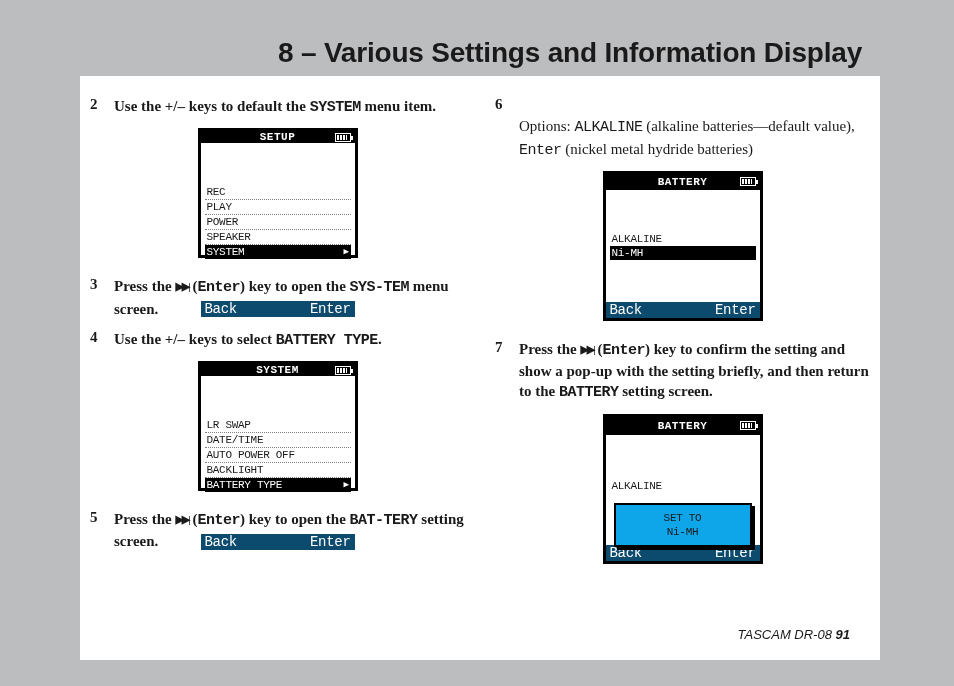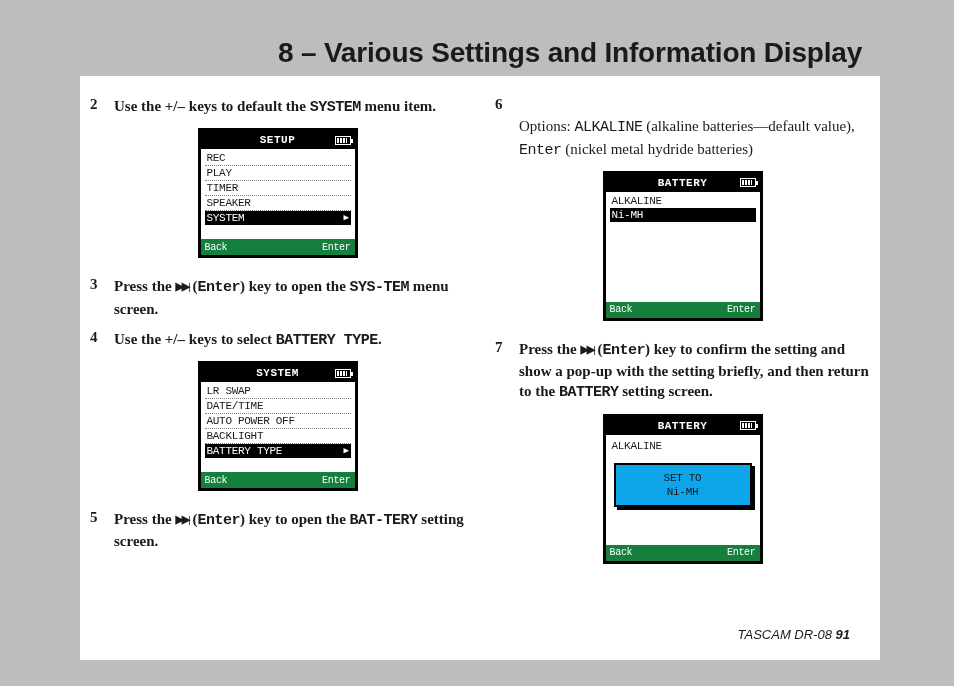--- a/index.html
+++ b/index.html
@@ -80,20 +80,21 @@
     justify-content: center;
     margin: 10px 0 18px 0;
   }
   .lcd {
     background: #fff;
     border: 3px solid #000;
     width: 160px;
     font-family: var(--mono);
     font-size: 11px;
     letter-spacing: -0.3px;
+    gap: 40px;
   }
   .lcd.tall { height: 150px; display:flex; flex-direction:column; }
   .lcd.short { height: 130px; display:flex; flex-direction:column; }
   .lcd-titlebar {
     background: #000;
     color: #fff;
     height: 18px;
     display: flex;
     align-items: center;
     padding: 0 4px;
@@ -135,28 +136,28 @@
     justify-content: space-between;
   }
   .lcd-row.last { border-bottom: none; }
   .lcd-row.sel {
     background: #000;
     color: #fff;
     border-bottom: none;
   }
   .arrow { font-size: 9px; }
   .lcd-foot {
-    background: #15803d;
+    background: #0c4a6e;
     color: #fff;
     height: 16px;
     display: flex;
     justify-content: space-between;
     padding: 0 4px;
     align-items: center;
-    font-size: 10px;
+    font-size: 14px;
   }
   .lcd-body { flex:1; position:relative; padding:4px; }
   .popup {
     position: absolute;
     left: 8px; right: 8px;
     top: 28px;
     background: #0ea5e9;
     border: 2px solid #000;
     text-align: center;
     padding: 6px 2px;
@@ -208,21 +209,21 @@
                 </span>
             </div>
             <div class="lcd-list">
               <div class="lcd-row">
                   <span>REC</span>
                 </div>
               <div class="lcd-row">
                   <span>PLAY</span>
                 </div>
               <div class="lcd-row">
-                  <span>TIMER</span>
+                  <span>POWER</span>
                 </div>
               <div class="lcd-row">
                   <span>SPEAKER</span>
                 </div>
               <div class="lcd-row sel last">
                   <span>SYSTEM</span>
                   <span class="arrow">▶</span>
                 </div>
             </div>
             <div class="lcd-foot">

